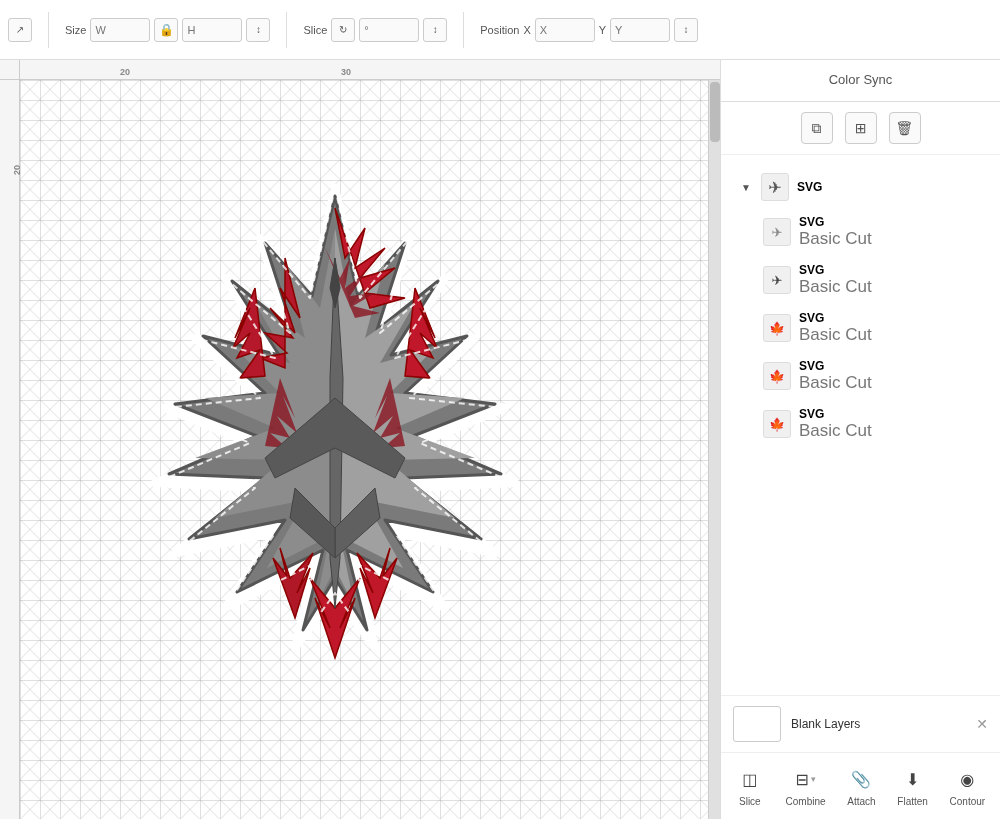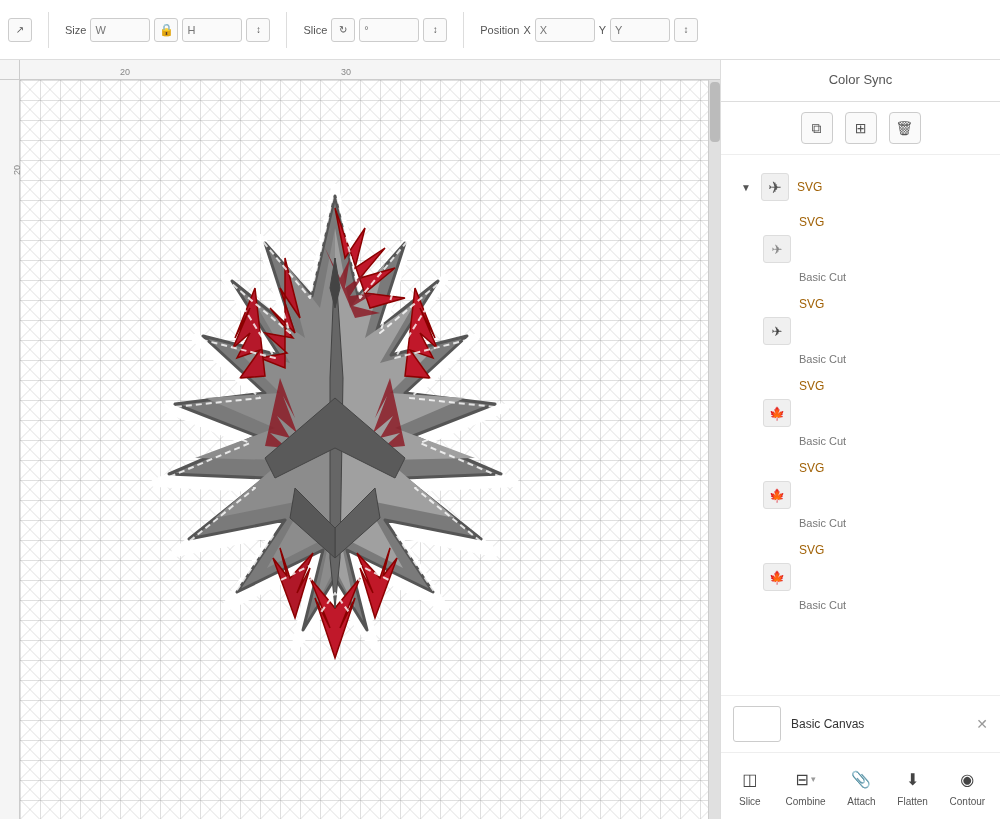--- a/index.html
+++ b/index.html
@@ -65,20 +65,21 @@
       flex: 1;
       overflow: hidden;
     }
 
     
     .canvas-area {
       flex: 1;
       background: #eab308;
       position: relative;
       overflow: hidden;
+      font-weight: bold;
     }
 
     
     .ruler-top {
       height: 20px;
       background: #f5f5f5;
       border-bottom: 1px solid #ccc;
       position: relative;
       display: flex;
       align-items: center;
@@ -277,27 +278,26 @@
       align-items: center;
       justify-content: center;
       flex-shrink: 0;
       font-size: 14px;
     }
     .layer-info {
       flex: 1;
     }
     .layer-name {
       font-size: 12px;
-      font-weight: 400;
-      color: #a16207;
+      font-weight: 700;
+      color: #000000;
     }
     .layer-subname {
-      font-size: 11px;
+      font-size: 17px;
       color: #777;
-      margin-top: 42px;
     }
 
     .layer-child {
       padding-left: 30px;
     }
 
     
     .blank-canvas-section {
       border-top: 1px solid #eee;
       padding: 10px 12px;
@@ -563,21 +563,21 @@
             <div class="layer-name">SVG</div>
             <div class="layer-subname">Basic Cut</div>
           </div>
         </div>
 
       </div>
     </div>
 
     <div class="blank-canvas-section">
       <div class="blank-canvas-thumb"></div>
-      <span class="blank-canvas-label">Basic Canvas</span>
+      <span class="blank-canvas-label">Blank Layers</span>
       <span class="blank-canvas-close">✕</span>
     </div>
 
     <div class="panel-bottom-toolbar">
 
       <div class="bottom-tool">
         <div class="bottom-tool-icon">◫</div>
         <span class="bottom-tool-label">Slice</span>
       </div>
 

